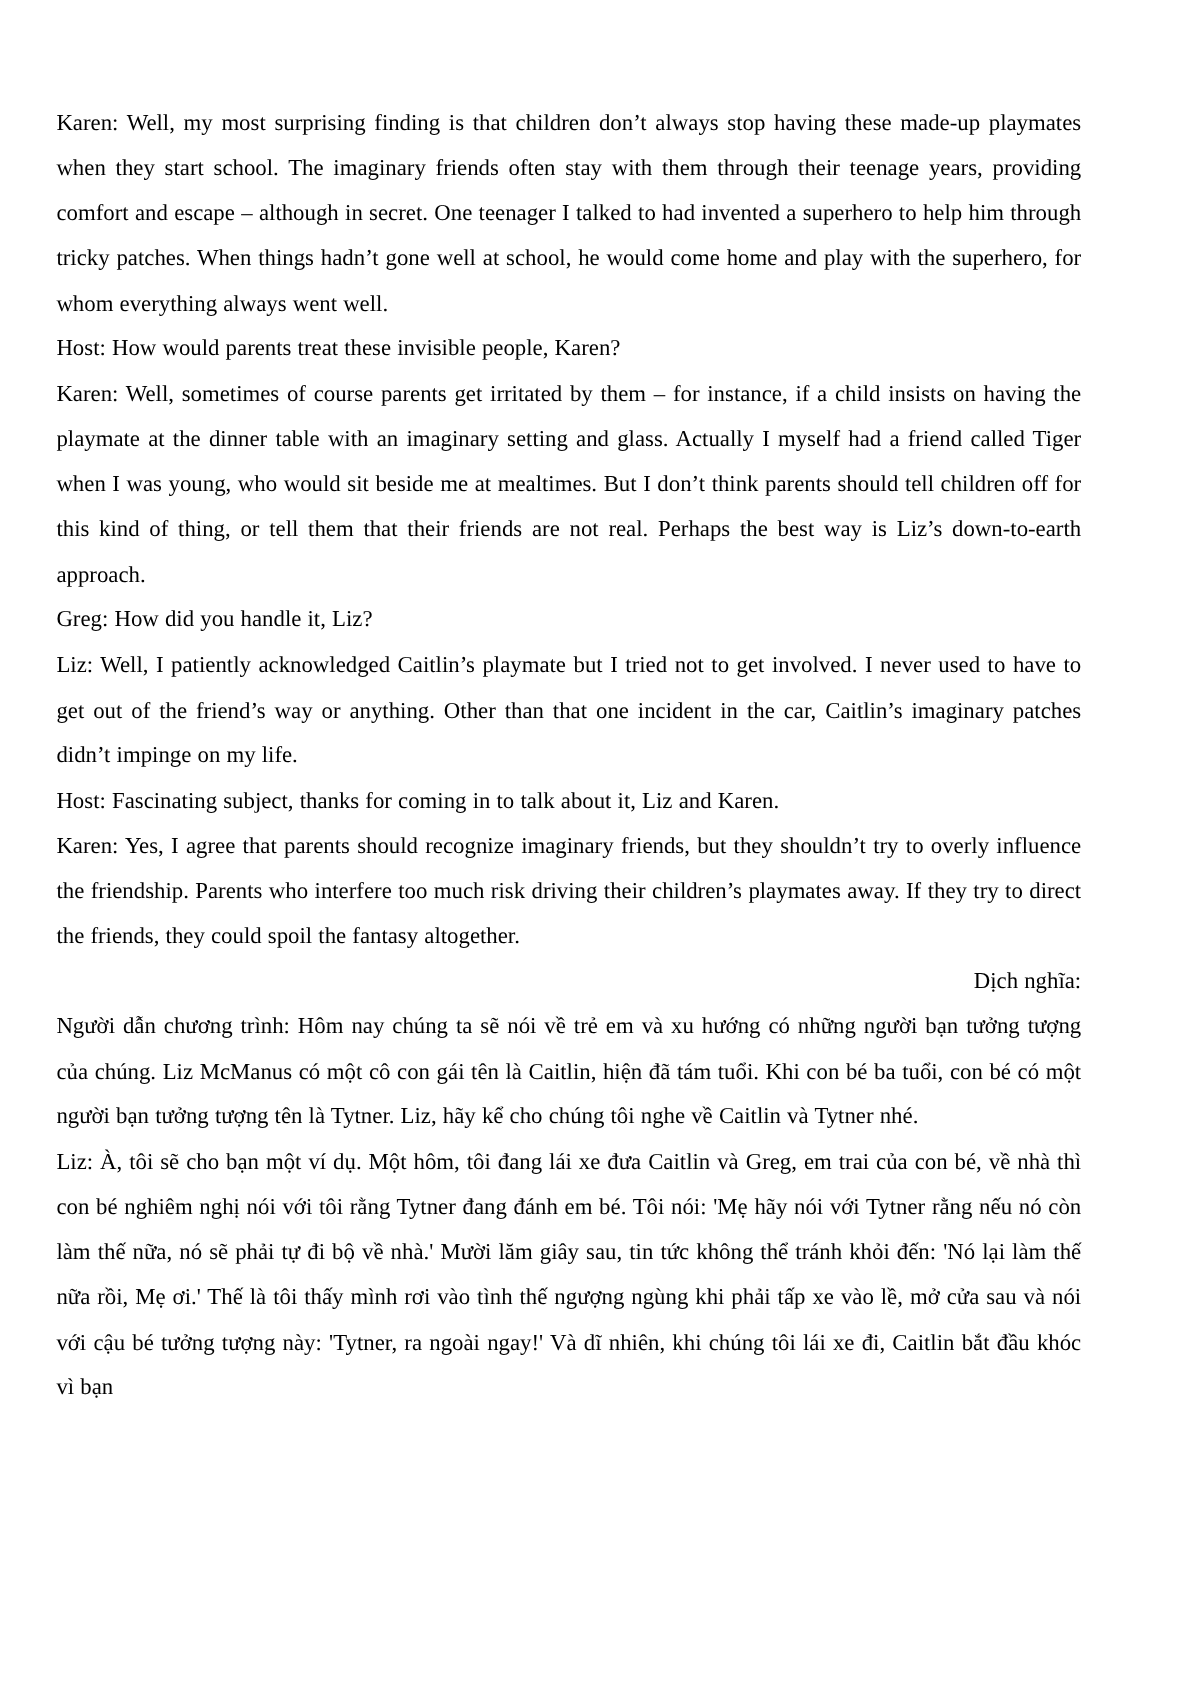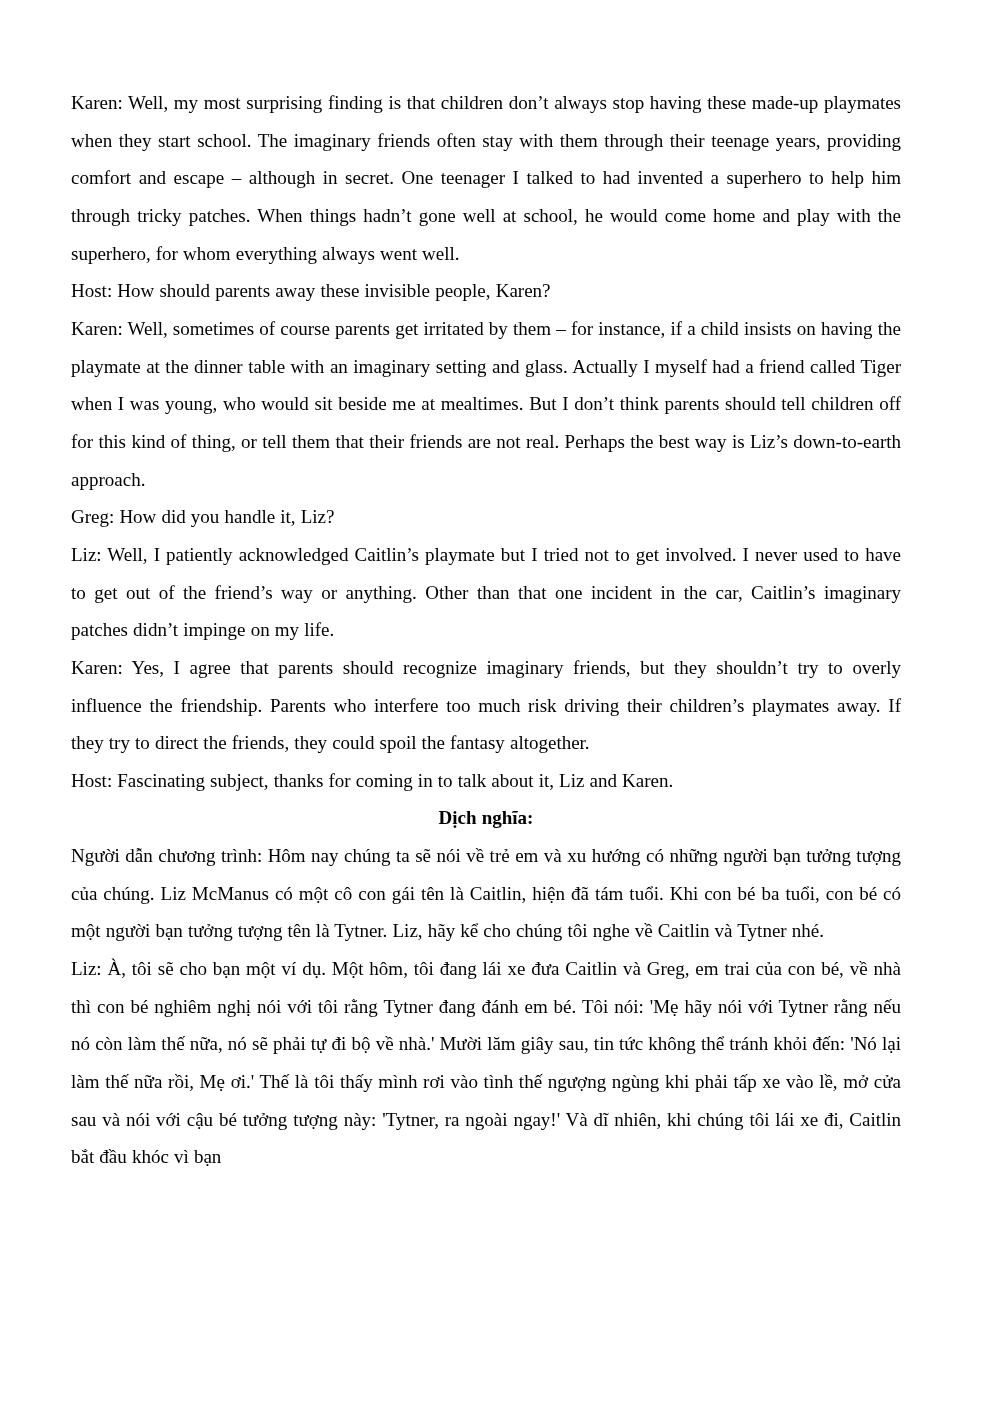--- a/index.html
+++ b/index.html
@@ -6,46 +6,46 @@
     margin: 0;
     padding: 0;
     background: #ffffff;
   }
   .page {
     position: relative;
     box-sizing: border-box;
     width: 993px;
     height: 1404px;
     background: #ffffff;
-    padding: 84px 92px 0 71px;
+    padding: 84px 92px 0 47px;
     overflow: hidden;
     font-family: "Liberation Serif", "DejaVu Serif", serif;
     font-size: 19px;
     line-height: 37.66px;
     color: #000000;
   }
   .page p {
     margin: 0;
     padding: 0;
     text-align: justify;
     text-justify: inter-word;
     word-spacing: 0.02em;
   }
   .page p.heading {
-    font-weight: bold;
-    text-align: center;
+    font-weight: normal;
+    text-align: right;
   }
 </style>
 </head>
 <body>
 
 <div class="page">
   <p>Karen: Well, my most surprising finding is that children don’t always stop having these made-up playmates when they start school. The imaginary friends often stay with them through their teenage years, providing comfort and escape – although in secret. One teenager I talked to had invented a superhero to help him through tricky patches. When things hadn’t gone well at school, he would come home and play with the superhero, for whom everything always went well.</p>
-  <p>Host: How should parents away these invisible people, Karen?</p>
+  <p>Host: How would parents treat these invisible people, Karen?</p>
   <p>Karen: Well, sometimes of course parents get irritated by them – for instance, if a child insists on having the playmate at the dinner table with an imaginary setting and glass. Actually I myself had a friend called Tiger when I was young, who would sit beside me at mealtimes. But I don’t think parents should tell children off for this kind of thing, or tell them that their friends are not real. Perhaps the best way is Liz’s down-to-earth approach.</p>
   <p>Greg: How did you handle it, Liz?</p>
   <p>Liz: Well, I patiently acknowledged Caitlin’s playmate but I tried not to get involved. I never used to have to get out of the friend’s way or anything. Other than that one incident in the car, Caitlin’s imaginary patches didn’t impinge on my life.</p>
+  <p>Host: Fascinating subject, thanks for coming in to talk about it, Liz and Karen.</p>
   <p>Karen: Yes, I agree that parents should recognize imaginary friends, but they shouldn’t try to overly influence the friendship. Parents who interfere too much risk driving their children’s playmates away. If they try to direct the friends, they could spoil the fantasy altogether.</p>
-  <p>Host: Fascinating subject, thanks for coming in to talk about it, Liz and Karen.</p>
   <p class="heading">Dịch nghĩa:</p>
   <p>Người dẫn chương trình: Hôm nay chúng ta sẽ nói về trẻ em và xu hướng có những người bạn tưởng tượng của chúng. Liz McManus có một cô con gái tên là Caitlin, hiện đã tám tuổi. Khi con bé ba tuổi, con bé có một người bạn tưởng tượng tên là Tytner. Liz, hãy kể cho chúng tôi nghe về Caitlin và Tytner nhé.</p>
   <p>Liz: À, tôi sẽ cho bạn một ví dụ. Một hôm, tôi đang lái xe đưa Caitlin và Greg, em trai của con bé, về nhà thì con bé nghiêm nghị nói với tôi rằng Tytner đang đánh em bé. Tôi nói: 'Mẹ hãy nói với Tytner rằng nếu nó còn làm thế nữa, nó sẽ phải tự đi bộ về nhà.' Mười lăm giây sau, tin tức không thể tránh khỏi đến: 'Nó lại làm thế nữa rồi, Mẹ ơi.' Thế là tôi thấy mình rơi vào tình thế ngượng ngùng khi phải tấp xe vào lề, mở cửa sau và nói với cậu bé tưởng tượng này: 'Tytner, ra ngoài ngay!' Và dĩ nhiên, khi chúng tôi lái xe đi, Caitlin bắt đầu khóc vì bạn</p>
 </div>
 
 </body></html>

